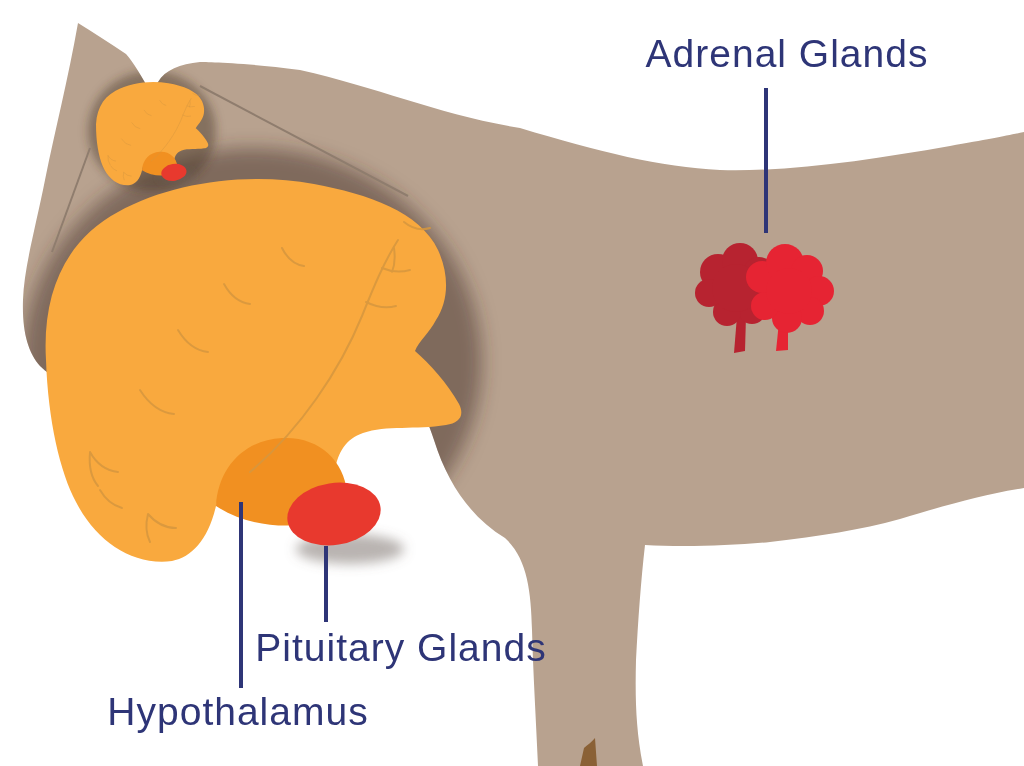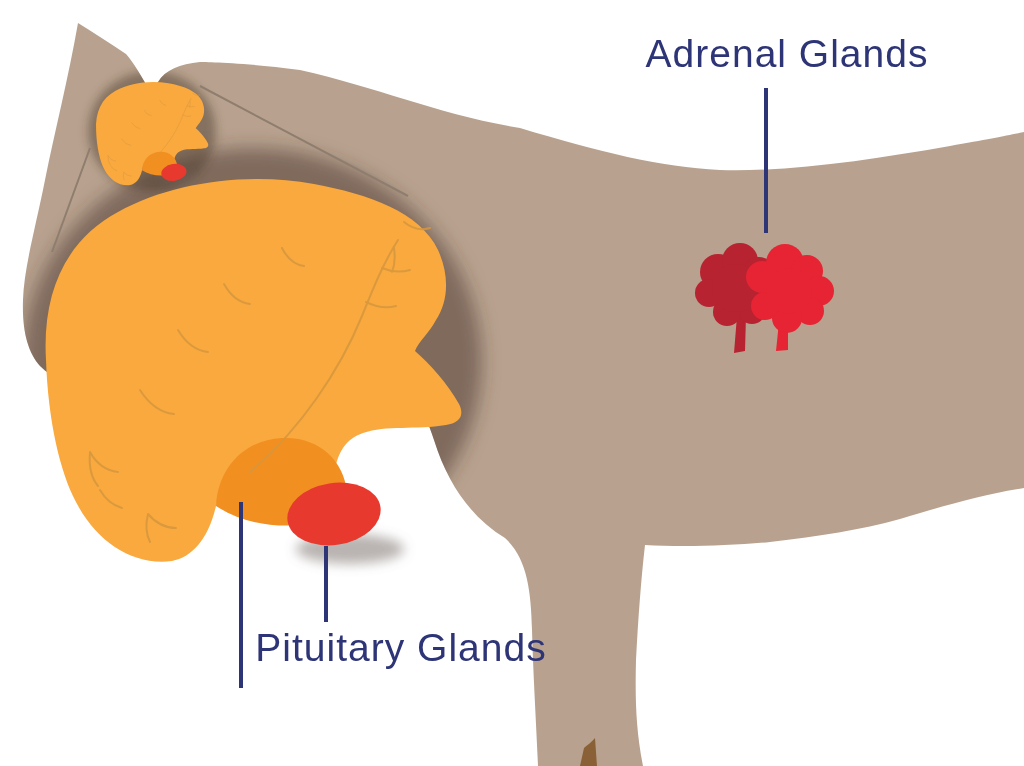--- a/index.html
+++ b/index.html
@@ -151,14 +151,15 @@
 
   <g stroke-width="4" fill="none" stroke="#2e3577">
     <line x1="766" y1="88" x2="766" y2="233"></line>
     <line x1="326" y1="546" x2="326" y2="622"></line>
     <line x1="241" y1="502" x2="241" y2="688"></line>
   </g>
 </svg>
 
 <div class="gland-label" style="left:401px;top:627px;">Pituitary Glands</div>
 <div class="gland-label" style="left:787px;top:33px;">Adrenal Glands</div>
+<div class="gland-label" style="left:238px;top:691px;">Hypothalamus</div>
 
 </div>
 
 </body></html>

